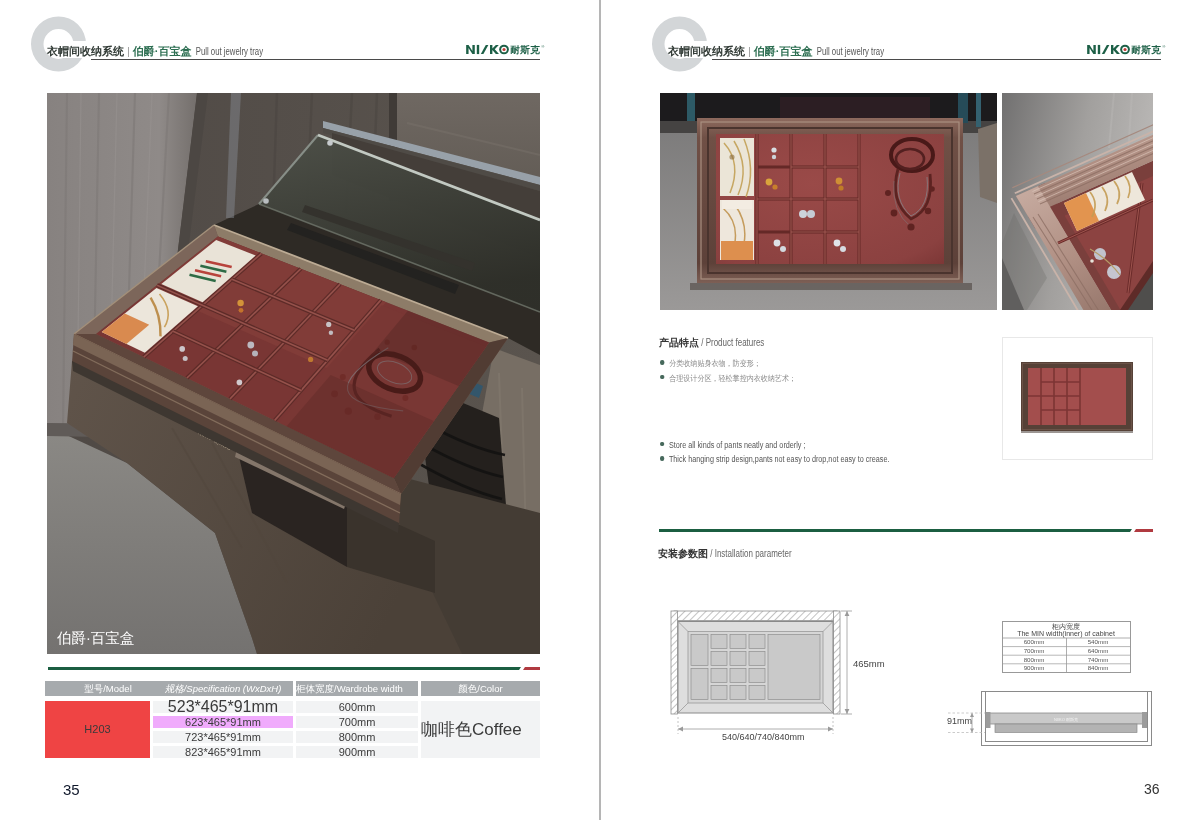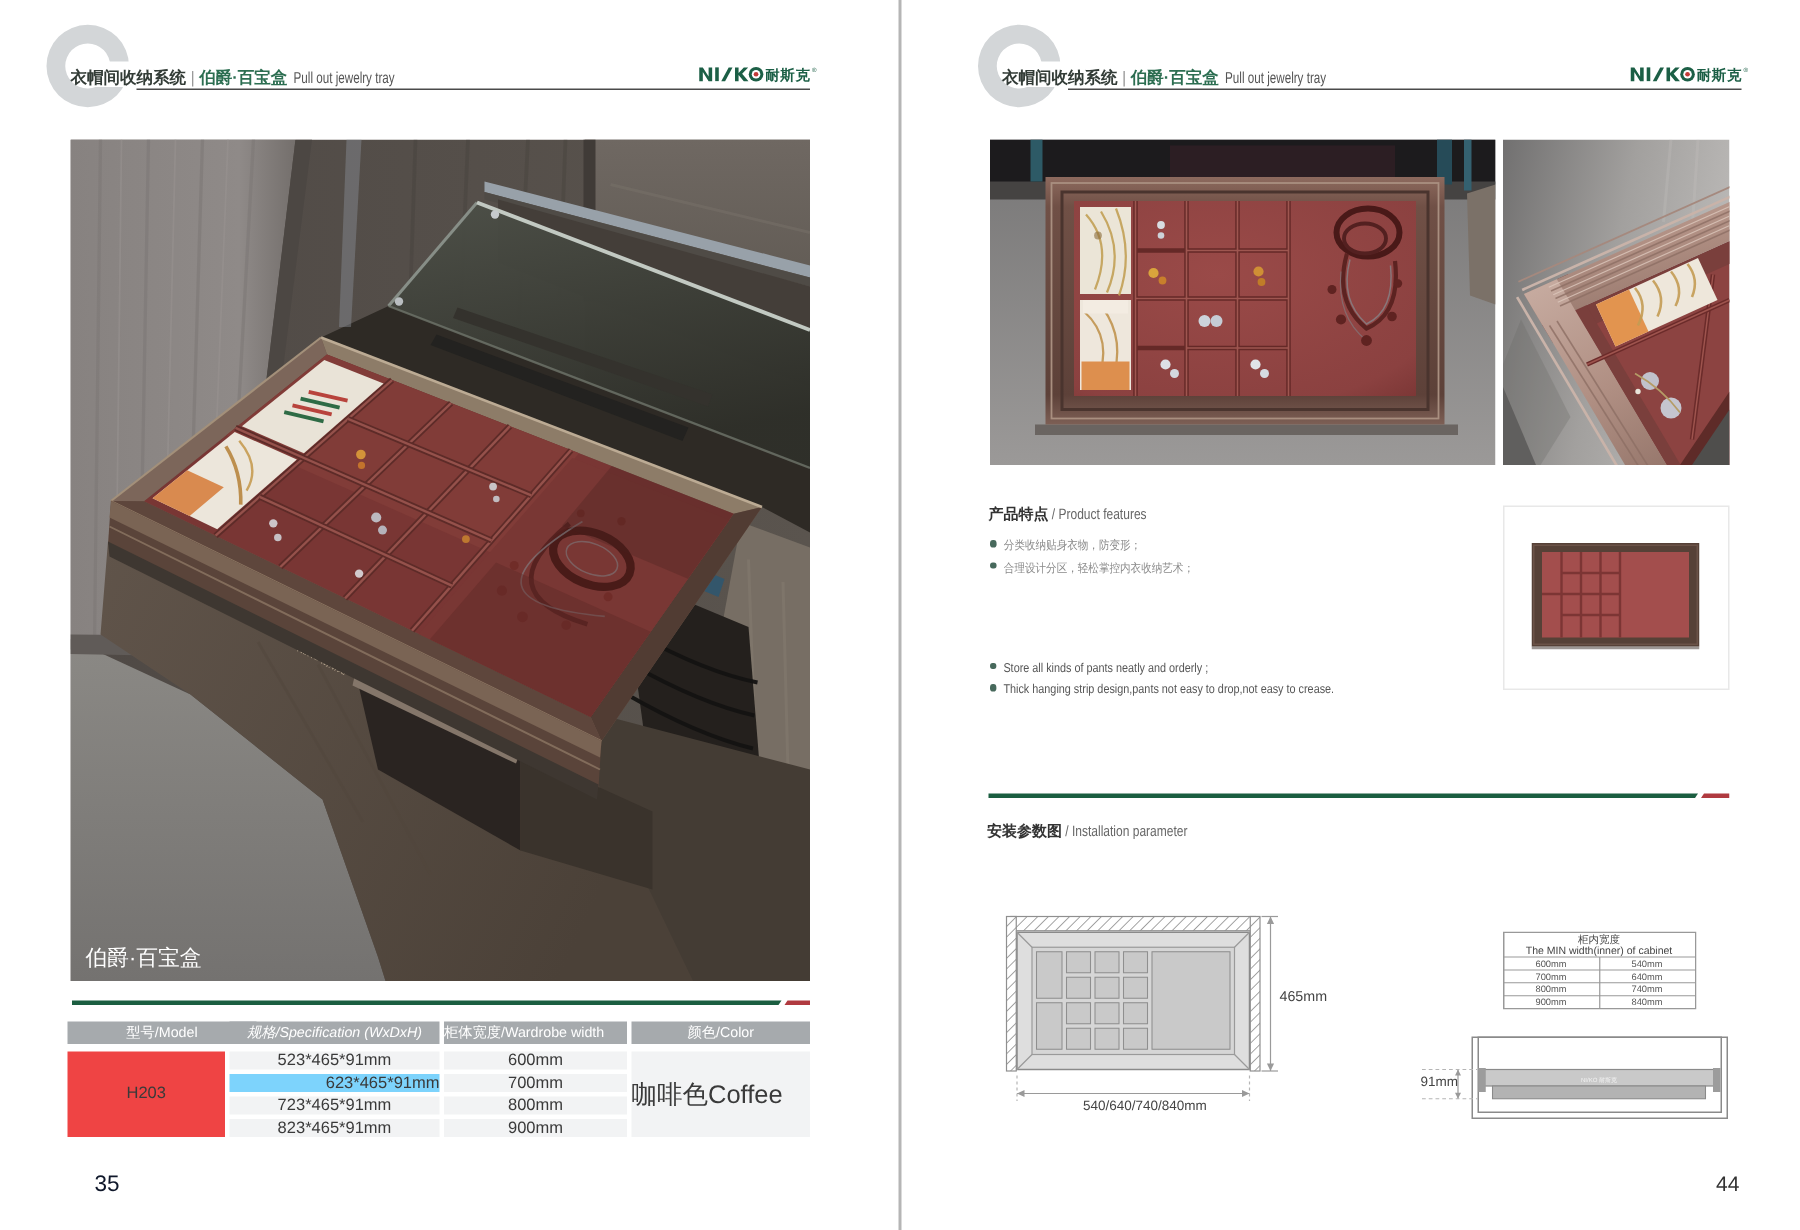--- a/index.html
+++ b/index.html
@@ -250,23 +250,23 @@
 <polygon points="478,1 493,1 493,4 476,4" fill="#b03a40"></polygon>
 </svg>
 
 <div class="abs" style="left:45px;top:681px;width:495px;">
 <div class="abs" style="left:0px;top:0;width:126px;height:15px;background:#a6aaad;color:#fff;font-size:9.5px;text-align:center;line-height:15.5px;white-space:nowrap;">型号/Model</div>
 <div class="abs" style="left:108px;top:0;width:140px;height:15px;background:#a6aaad;color:#fff;font-size:9.5px;text-align:center;line-height:15.5px;white-space:nowrap;font-style:italic;">规格/Specification (WxDxH)</div>
 <div class="abs" style="left:251px;top:0;width:122px;height:15px;background:#a6aaad;color:#fff;font-size:9.5px;text-align:left;line-height:15.5px;white-space:nowrap;">柜体宽度/Wardrobe width</div>
 <div class="abs" style="left:376px;top:0;width:119px;height:15px;background:#a6aaad;color:#fff;font-size:9.5px;text-align:center;line-height:15.5px;white-space:nowrap;">颜色/Color</div>
 <div class="abs" style="left:0;top:20px;width:105px;height:57px;background:#ef4444;color:#3a3a3a;font-size:11px;text-align:center;line-height:57px;">H203</div>
 <div class="abs" style="left:376px;top:20px;width:119px;height:57px;background:#f2f3f4;color:#3a3a3a;font-size:17px;text-align:left;line-height:57px;">咖啡色Coffee</div>
-<div class="abs" style="left:108px;top:20px;width:140px;height:12px;background:#f2f3f4;color:#3a3a3a;font-size:11px;text-align:center;line-height:12px;">523*465*91mm</div>
+<div class="abs" style="left:108px;top:20px;width:140px;height:12px;background:#f2f3f4;color:#3a3a3a;font-size:16px;text-align:center;line-height:12px;">523*465*91mm</div>
 <div class="abs" style="left:251px;top:20px;width:122px;height:12px;background:#f2f3f4;color:#3a3a3a;font-size:11px;text-align:center;line-height:12px;">600mm</div>
-<div class="abs" style="left:108px;top:35px;width:140px;height:12px;background:#7dd3fc;color:#3a3a3a;font-size:11px;text-align:right;line-height:12px;">623*465*91mm</div>
+<div class="abs" style="left:108px;top:35px;width:140px;height:12px;background:#f0abfc;color:#3a3a3a;font-size:11px;text-align:center;line-height:12px;">623*465*91mm</div>
 <div class="abs" style="left:251px;top:35px;width:122px;height:12px;background:#f2f3f4;color:#3a3a3a;font-size:11px;text-align:center;line-height:12px;">700mm</div>
 <div class="abs" style="left:108px;top:50px;width:140px;height:12px;background:#f2f3f4;color:#3a3a3a;font-size:11px;text-align:center;line-height:12px;">723*465*91mm</div>
 <div class="abs" style="left:251px;top:50px;width:122px;height:12px;background:#f2f3f4;color:#3a3a3a;font-size:11px;text-align:center;line-height:12px;">800mm</div>
 <div class="abs" style="left:108px;top:65px;width:140px;height:12px;background:#f2f3f4;color:#3a3a3a;font-size:11px;text-align:center;line-height:12px;">823*465*91mm</div>
 <div class="abs" style="left:251px;top:65px;width:122px;height:12px;background:#f2f3f4;color:#3a3a3a;font-size:11px;text-align:center;line-height:12px;">900mm</div>
 </div>
 
 <div class="abs" style="left:47px;top:781px;font-size:15px;color:#0f172a;margin-left:16px;">35</div>
 
 <svg class="abs" style="left:660px;top:93px;" width="337" height="217" viewBox="0 0 337 217">
@@ -553,13 +553,13 @@
 <rect x="55" y="36" width="142" height="8.5" fill="#b3b3b3" stroke="#8a8a8a" stroke-width="0.7"></rect>
 <text x="126" y="33" font-size="4" fill="#f2f2f2" text-anchor="middle">NI/KO 耐斯克</text>
 
 <line x1="32" y1="25" x2="32" y2="44.5" stroke="#9a9a9a" stroke-width="0.8"></line>
 <path d="M32,25 l-2,4 l4,0 Z M32,44.5 l-2,-4 l4,0 Z" fill="#9a9a9a"></path>
 <line x1="8" y1="25" x2="45" y2="25" stroke="#b5b5b5" stroke-width="0.7" stroke-dasharray="2.5,2"></line>
 <line x1="8" y1="44.5" x2="45" y2="44.5" stroke="#b5b5b5" stroke-width="0.7" stroke-dasharray="2.5,2"></line>
 <text x="7" y="36" font-size="9" fill="#444">91mm</text>
 </svg>
 
-<div class="abs" style="left:1144px;top:781px;font-size:14px;color:#333;">44</div>
+<div class="abs" style="left:1144px;top:781px;font-size:14px;color:#333;">36</div>
 
 </body></html>

